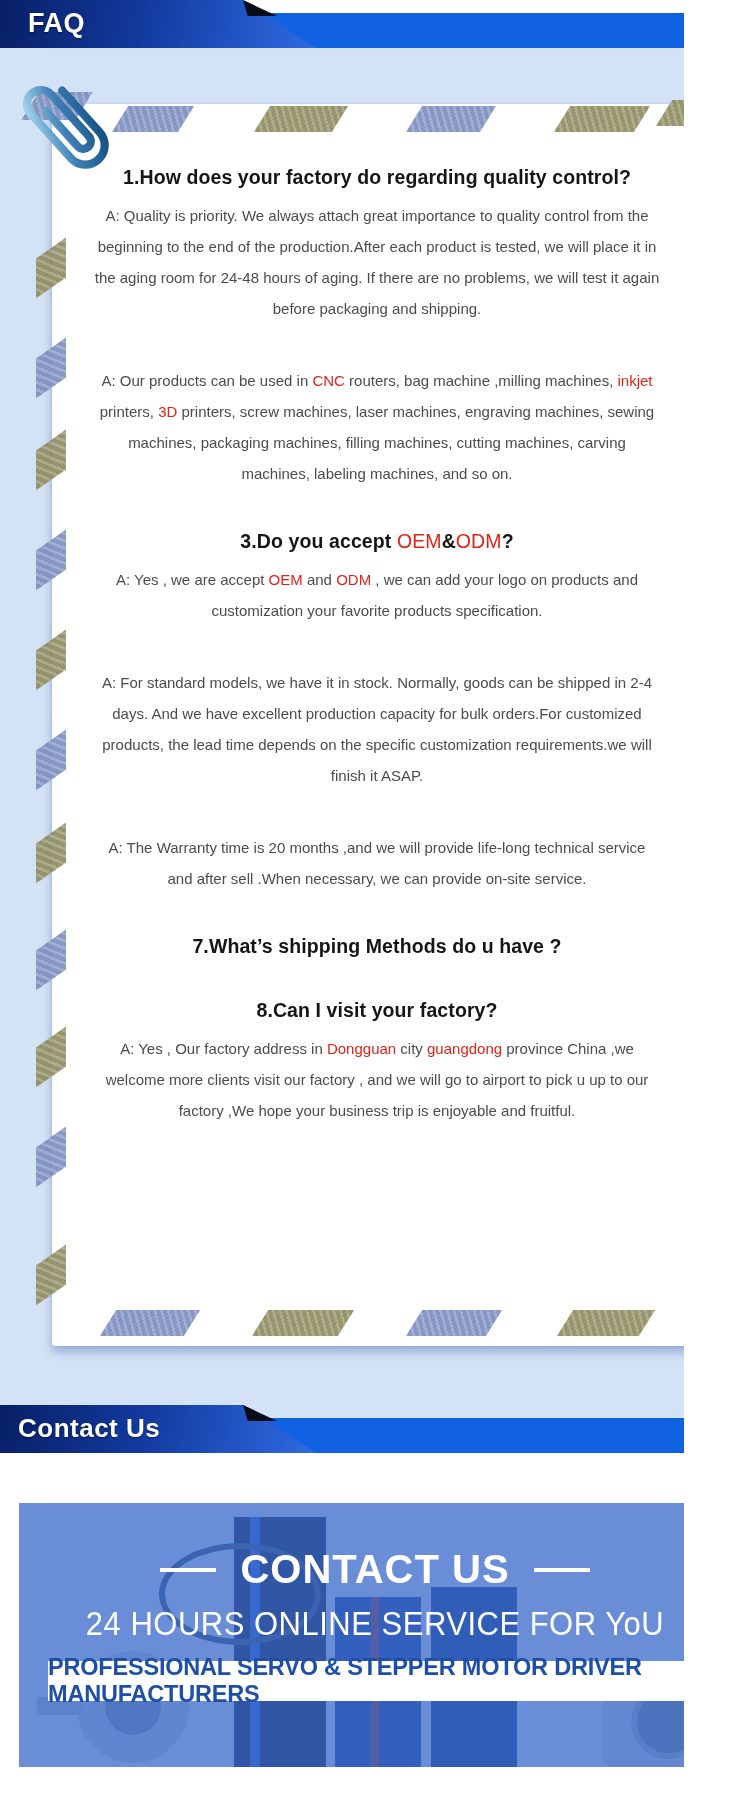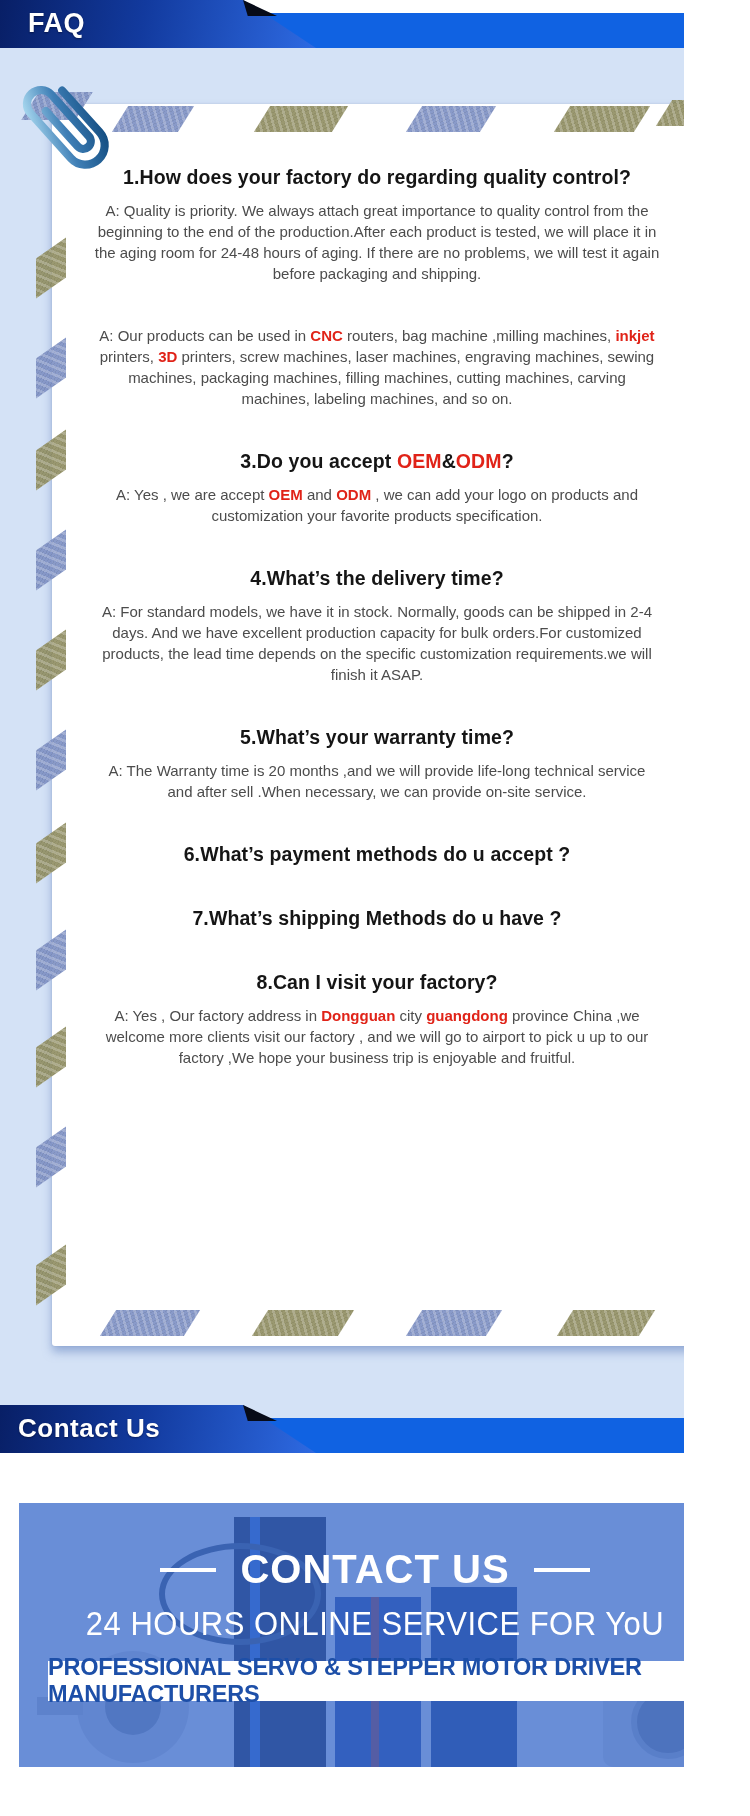--- a/index.html
+++ b/index.html
@@ -21,22 +21,22 @@
   .ribbon-title{position:absolute;left:28px;top:0;height:48px;line-height:46px;color:#ffffff;
      font-size:27px;font-weight:bold;letter-spacing:.5px;text-shadow:0 1px 2px rgba(0,0,20,.45);}
   .ribbon.contact .ribbon-title{left:18px;font-size:26px;}
 
   
   .paper{position:absolute;left:52px;top:104px;width:648px;height:1242px;background:#ffffff;
      border-radius:3px;box-shadow:0 6px 10px rgba(98,130,190,.55),0 0 2px rgba(120,140,180,.35);}
   #faq-list{position:absolute;left:42px;top:62px;width:566px;text-align:center;}
   .faq-item{margin-bottom:41px;}
   .faq-q{margin:0 0 11px 0;font-size:19.5px;font-weight:bold;color:var(--heading,#151515);letter-spacing:.1px;}
-  .faq-a{margin:0;font-size:15px;line-height:21px;color:var(--text_gray,#4c4c4c);}
-  .red{color:var(--accent_red,#e02318);font-weight:bold;}
+  .faq-a{margin:0;font-size:15px;line-height:31px;color:var(--text_gray,#4c4c4c);}
+  .red{color:var(--accent_red,#e02318);font-weight:normal;}
 
   
   .tape{position:absolute;opacity:.92;
      background-image:repeating-linear-gradient(48deg,rgba(255,255,255,.22) 0 2px,rgba(0,0,0,0) 2px 5px),
                       repeating-linear-gradient(-40deg,rgba(0,0,0,.08) 0 1px,rgba(0,0,0,0) 1px 4px);}
   .tape.blue{background-color:var(--tape_blue,#8092c5);}
   .tape.olive{background-color:var(--tape_olive,#929064);}
   .tape.h{transform:skewX(-32deg);}
   .tape.v{transform:skewY(-35deg);}
 
@@ -82,31 +82,28 @@
   <div class="faq-item">
     <p class="faq-a"><span>A: Our products can be used in </span><span class="red">CNC</span><span> routers, bag machine ,milling machines, </span><span class="red">inkjet</span><span> printers, </span><span class="red">3D</span><span> printers, screw machines, laser machines, engraving machines, sewing machines, packaging machines, filling machines, cutting machines, carving machines, labeling machines, and so on.</span></p>
   </div>
 
   <div class="faq-item">
     <h3 class="faq-q"><span>3.Do you accept </span><span class="red">OEM</span><span>&amp;</span><span class="red">ODM</span><span>?</span></h3>
     <p class="faq-a"><span>A: Yes , we are accept </span><span class="red">OEM</span><span> and </span><span class="red">ODM</span><span> , we can add your logo on products and customization your favorite products specification.</span></p>
   </div>
 
   <div class="faq-item">
-    <h3 class="faq-q"><span>4.What’s the delivery time?</span></h3>
     <p class="faq-a"><span>A: For standard models, we have it in stock. Normally, goods can be shipped in 2-4 days. And we have excellent production capacity for bulk orders.For customized products, the lead time depends on the specific customization requirements.we will finish it ASAP.</span></p>
   </div>
 
   <div class="faq-item">
-    <h3 class="faq-q"><span>5.What’s your warranty time?</span></h3>
     <p class="faq-a"><span>A: The Warranty time is 20 months ,and we will provide life-long technical service and after sell .When necessary, we can provide on-site service.</span></p>
   </div>
 
   <div class="faq-item">
-    <h3 class="faq-q"><span>6.What’s payment methods do u accept ?</span></h3>
   </div>
 
   <div class="faq-item">
     <h3 class="faq-q"><span>7.What’s shipping Methods do u have ?</span></h3>
   </div>
 
   <div class="faq-item">
     <h3 class="faq-q"><span>8.Can I visit your factory?</span></h3>
     <p class="faq-a"><span>A: Yes , Our factory address in </span><span class="red">Dongguan</span><span> city </span><span class="red">guangdong</span><span> province China ,we welcome more clients visit our factory , and we will go to airport to pick u up to our factory ,We hope your business trip is enjoyable and fruitful.</span></p>
   </div>

